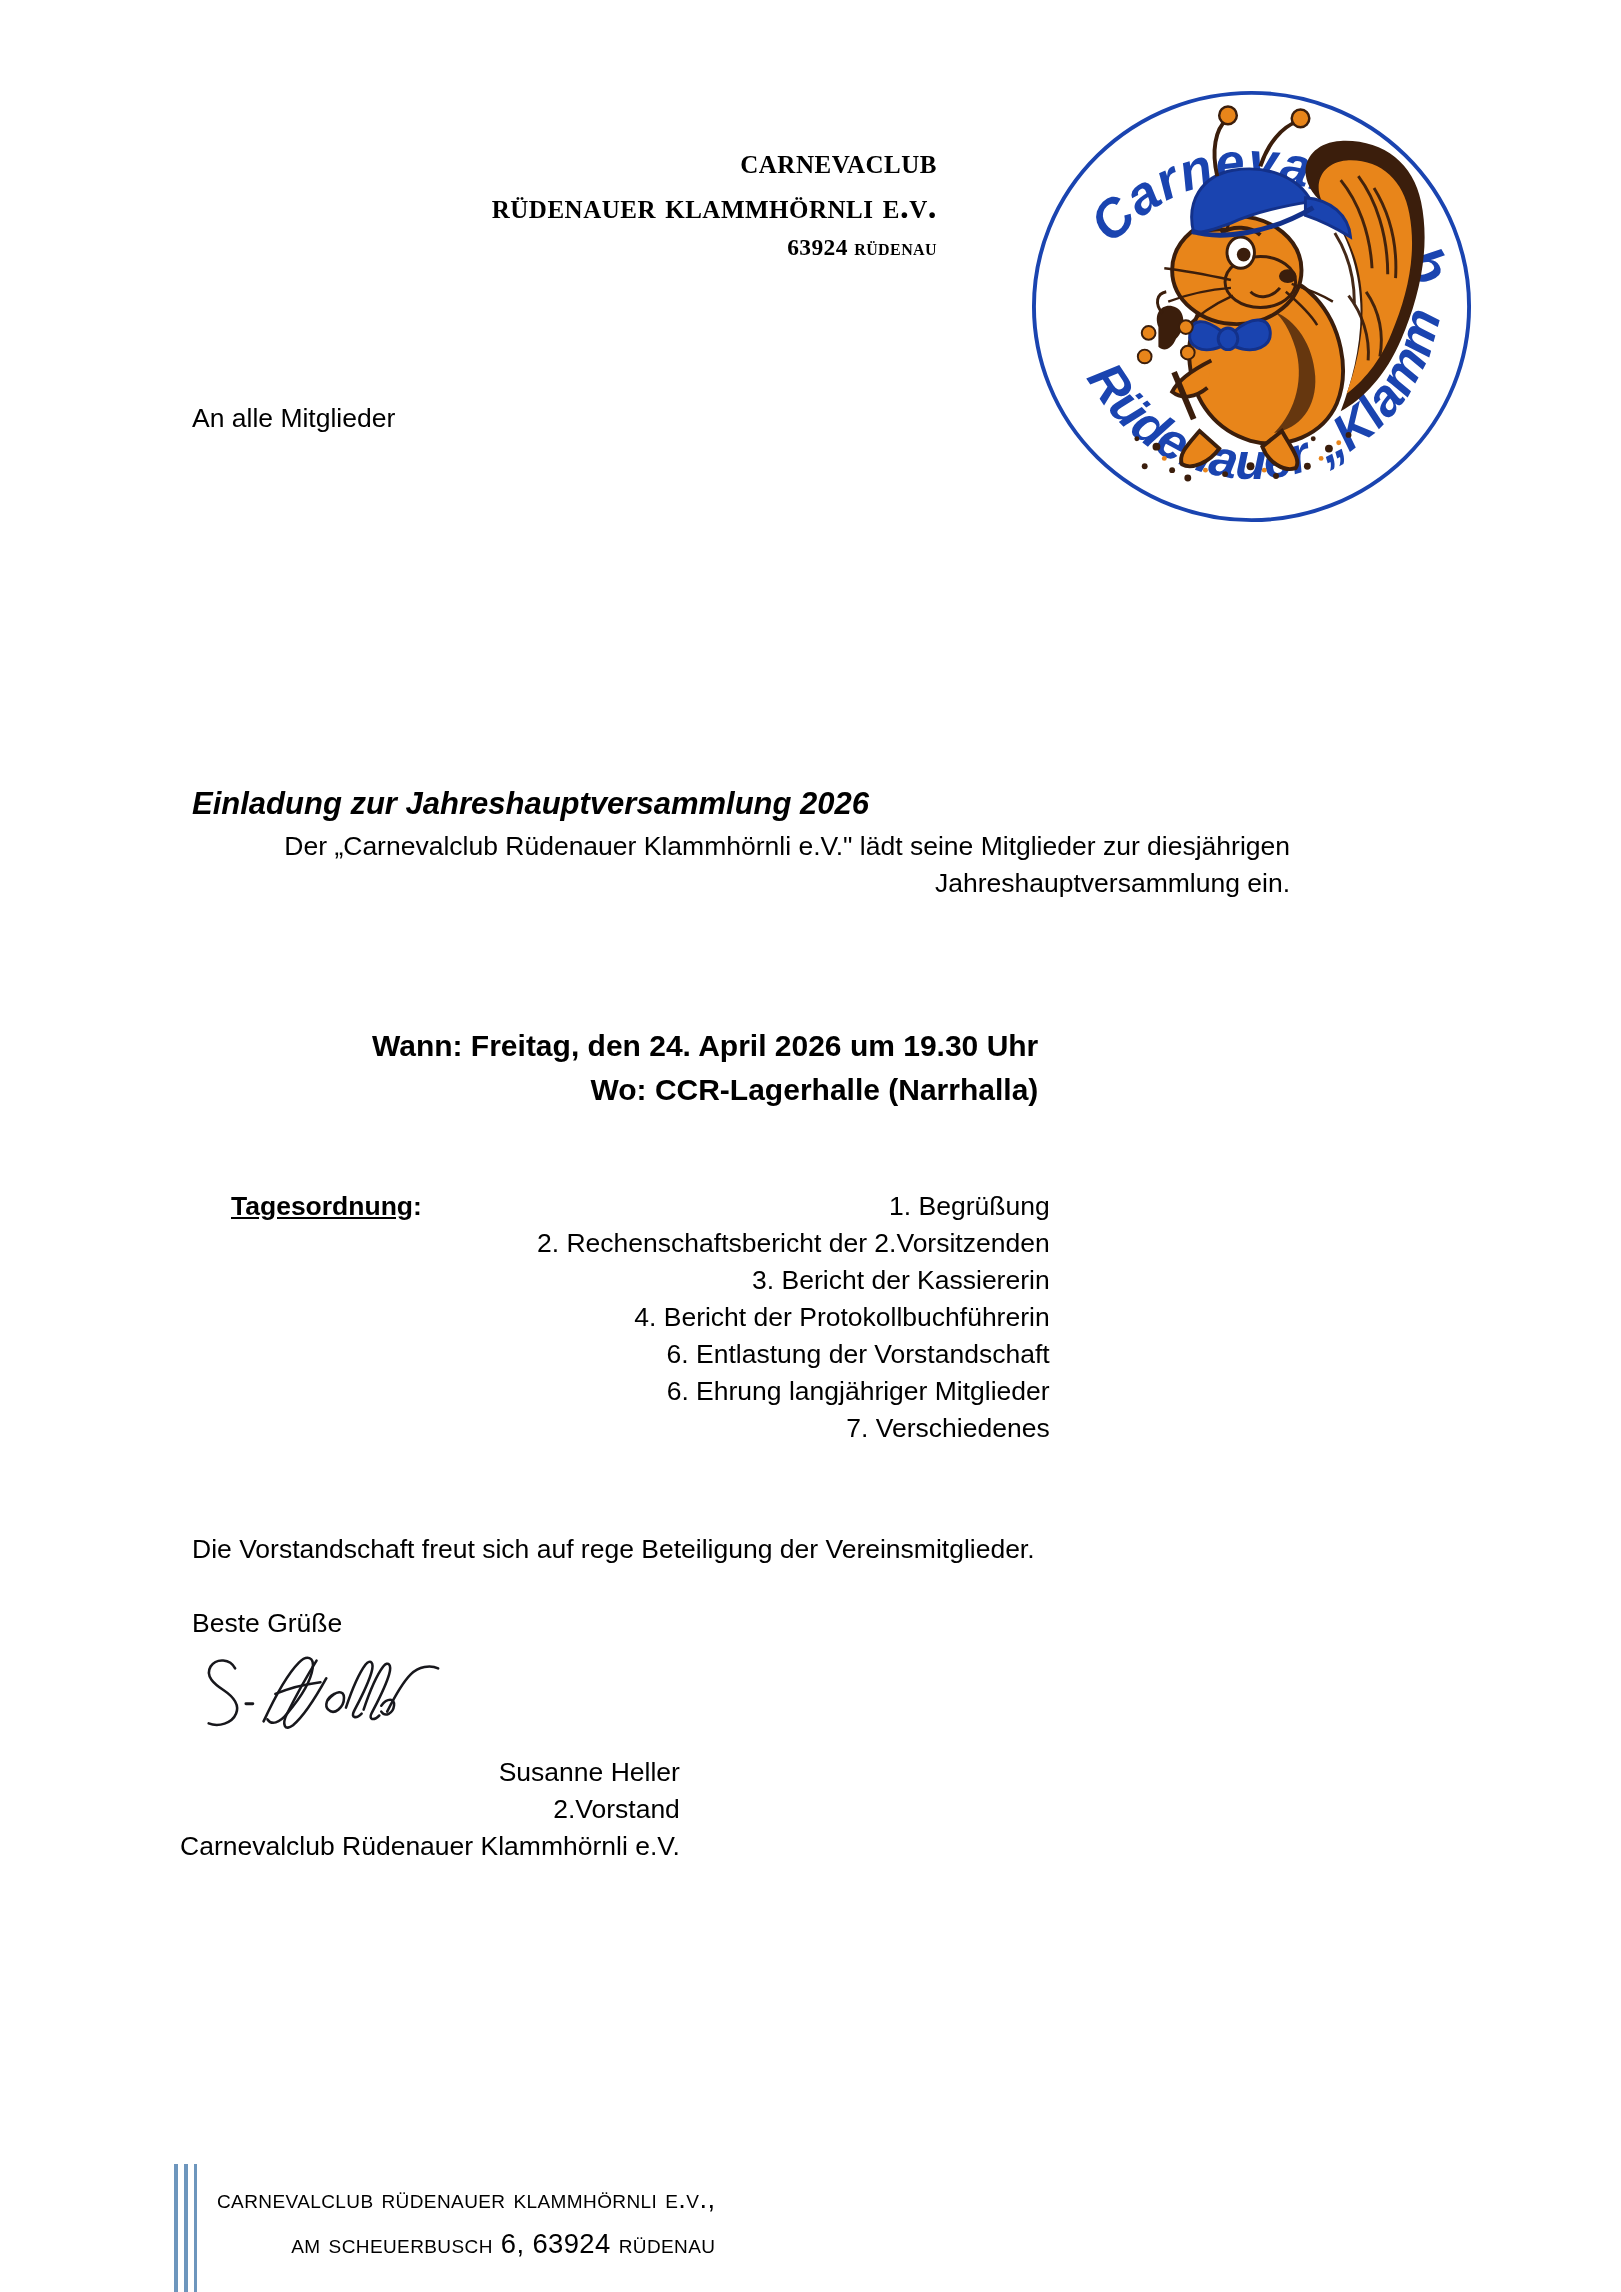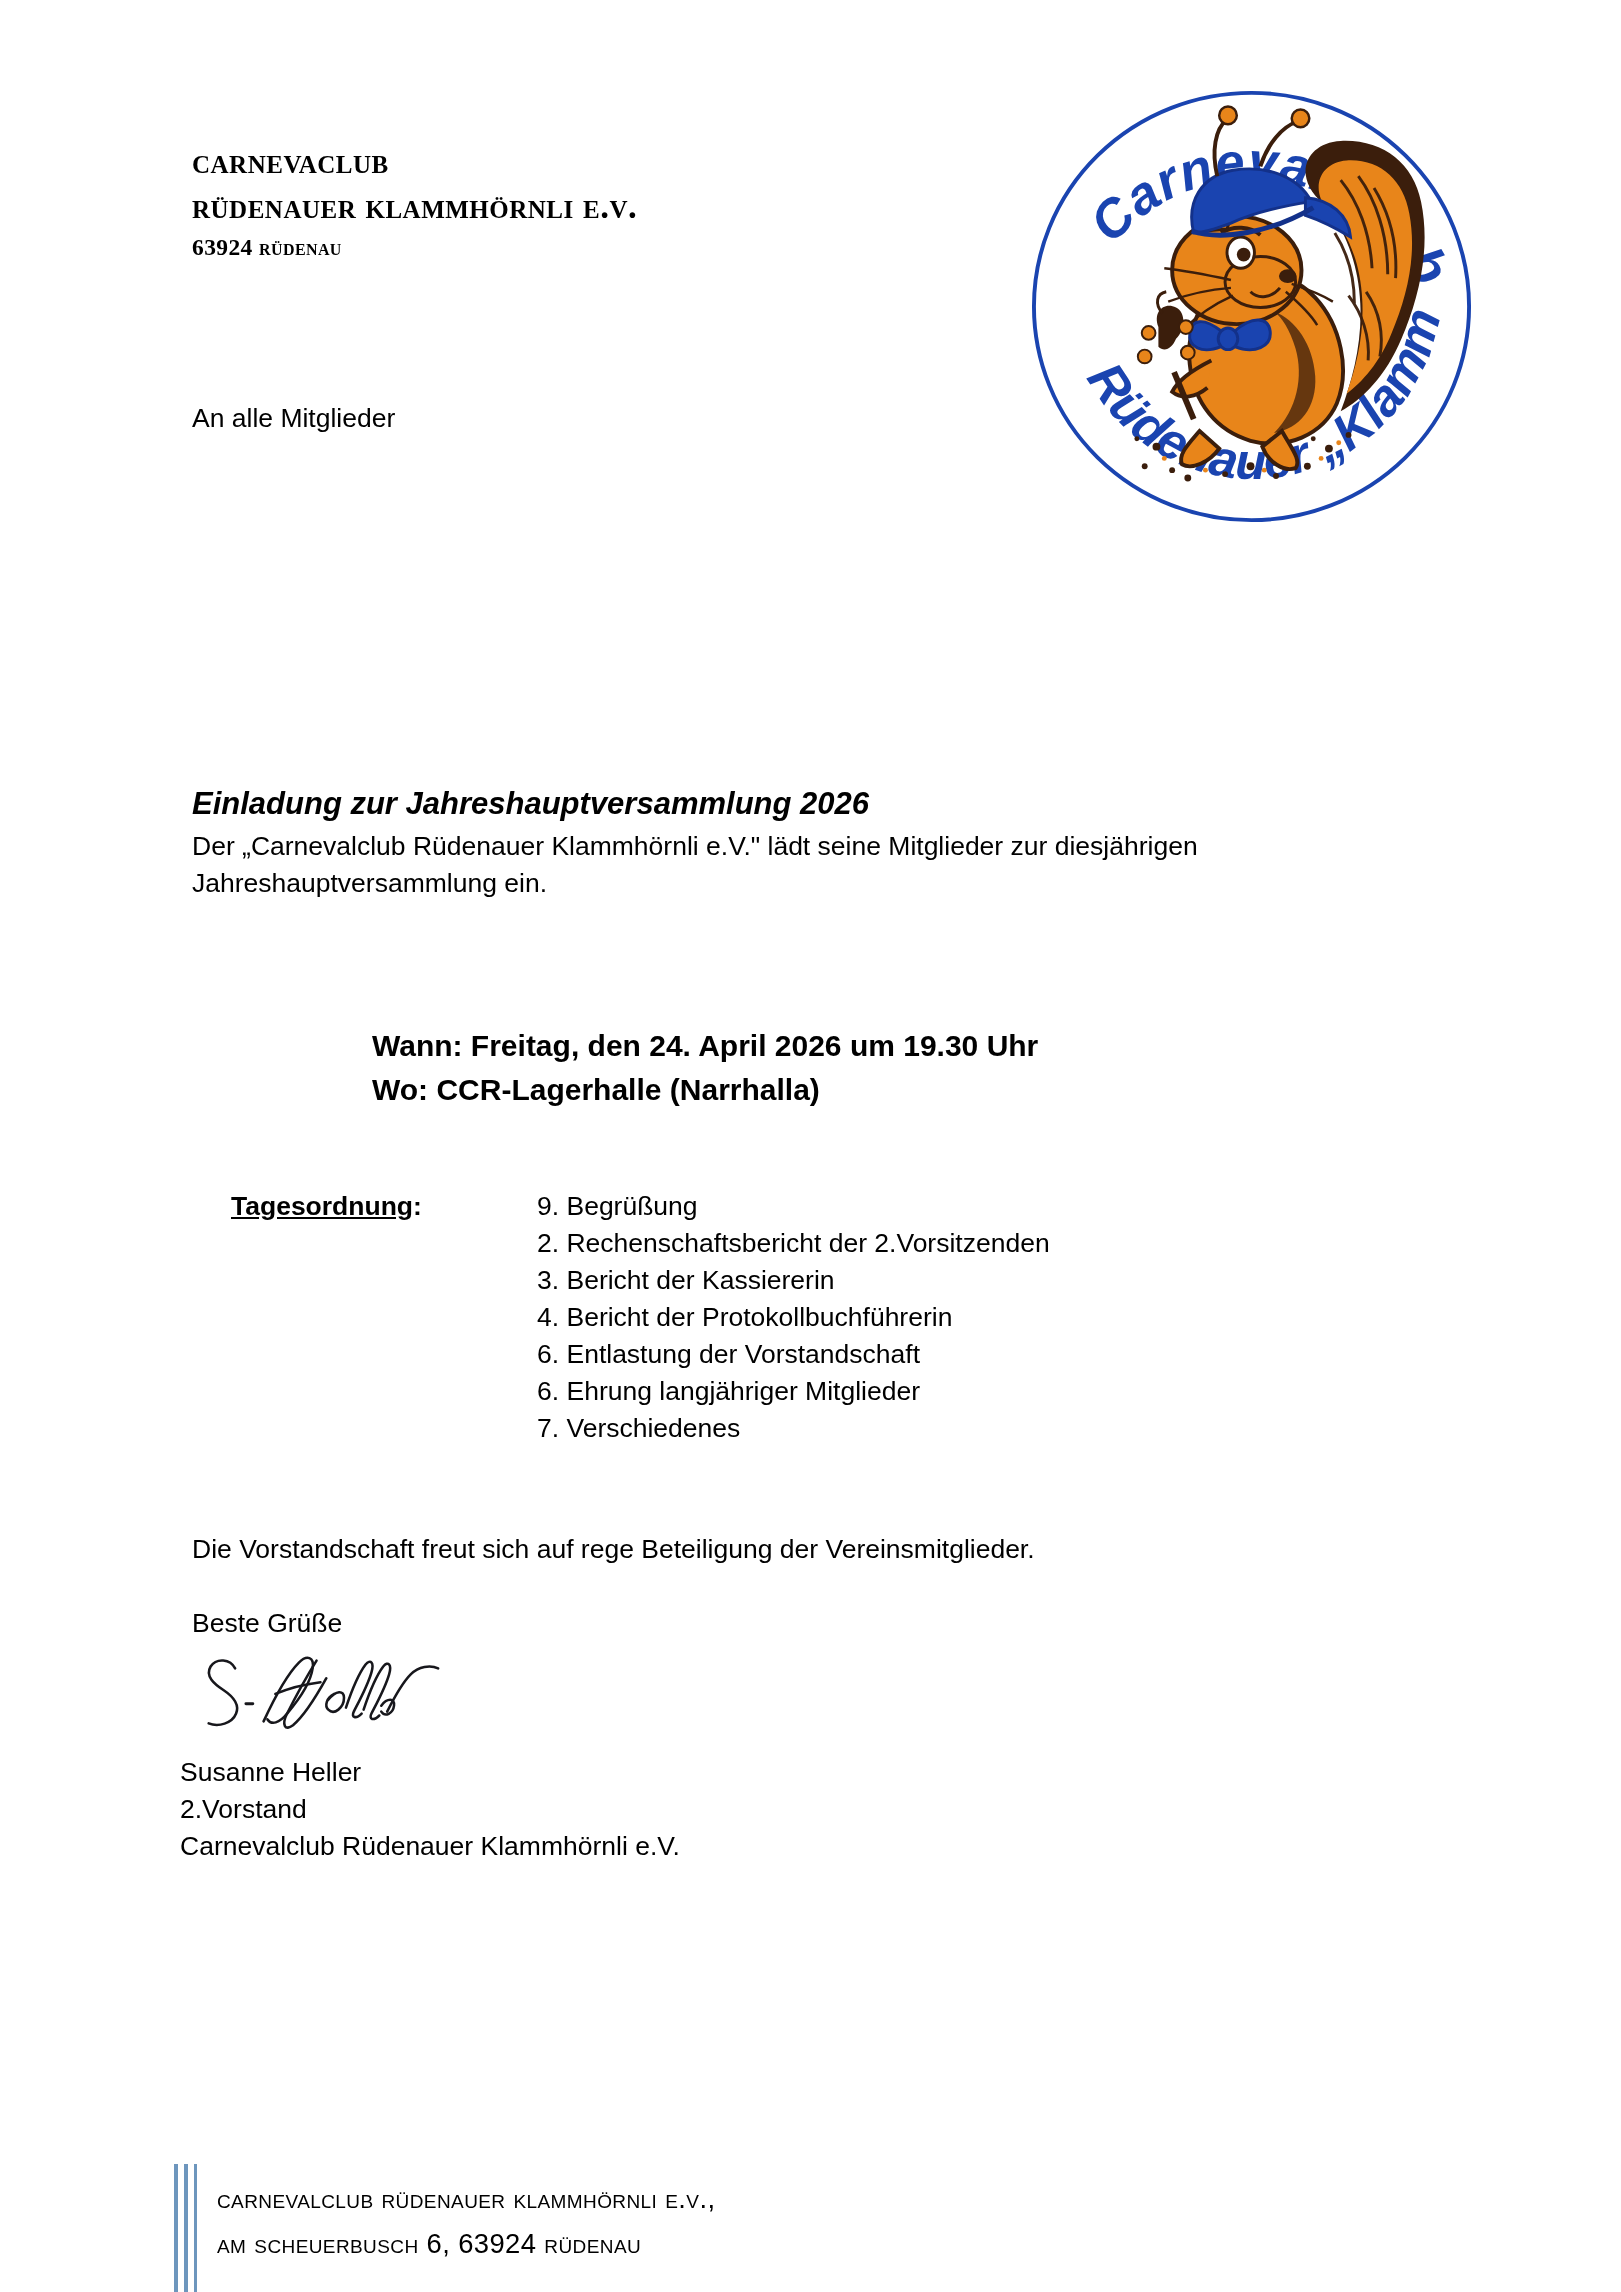--- a/index.html
+++ b/index.html
@@ -11,20 +11,21 @@
   body {
     font-family: "Liberation Sans", sans-serif;
     color: #000000;
   }
   .page {
     position: relative;
     width: 1566px;
     height: 2293px;
     background: #ffffff;
     overflow: hidden;
+    text-align: right;
   }
 
   
   .letterhead {
     position: absolute;
     left: 192px;
     top: 139px;
     width: 745px;
   }
   .lh-line1, .lh-line2 {
@@ -347,21 +348,21 @@
   <div class="intro">Der „Carnevalclub Rüdenauer Klammhörnli e.V." lädt seine Mitglieder zur diesjährigen Jahreshauptversammlung ein.</div>
 
   <div class="when-where">
     <div>Wann: Freitag, den 24. April 2026 um 19.30 Uhr</div>
     <div>Wo: CCR-Lagerhalle (Narrhalla)</div>
   </div>
 
   <div class="agenda">
     <div class="agenda-label"><span class="ul">Tagesordnung</span><span>:</span></div>
     <ul class="agenda-list">
-      <li>9. Begrüßung</li>
+      <li>1. Begrüßung</li>
       <li>2. Rechenschaftsbericht der 2.Vorsitzenden</li>
       <li>3. Bericht der Kassiererin</li>
       <li>4. Bericht der Protokollbuchführerin</li>
       <li>6. Entlastung der Vorstandschaft</li>
       <li>6. Ehrung langjähriger Mitglieder</li>
       <li>7. Verschiedenes</li>
     </ul>
   </div>
 
   <div class="closing">Die Vorstandschaft freut sich auf rege Beteiligung der Vereinsmitglieder.</div>

